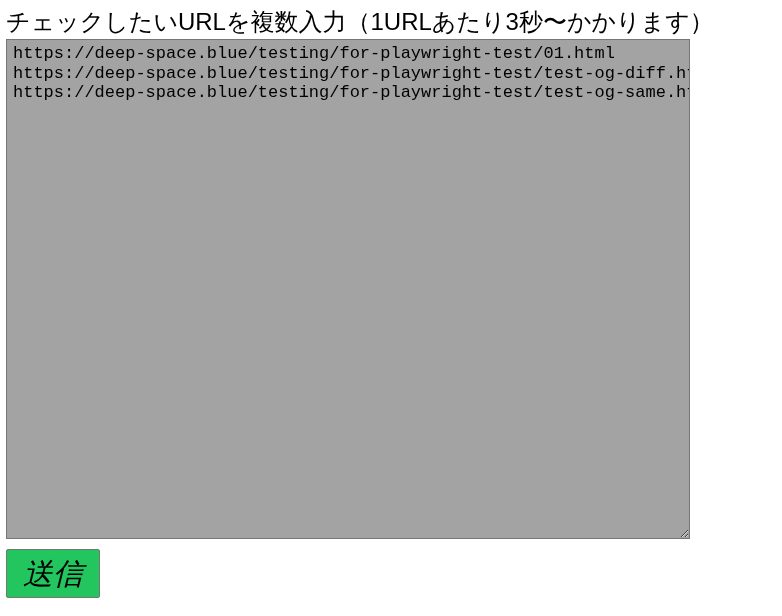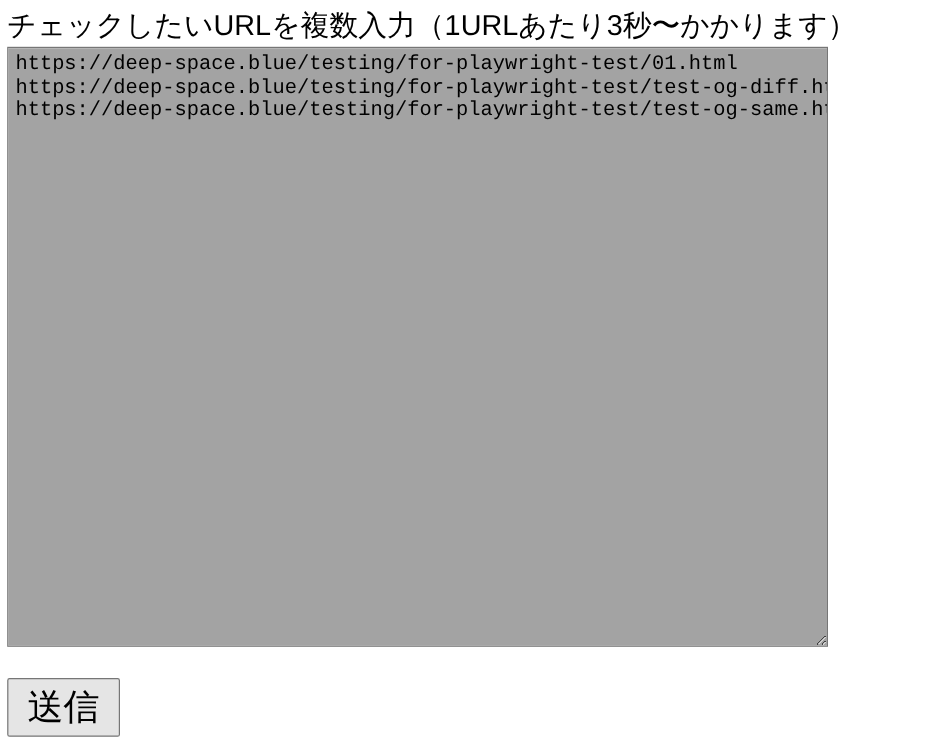--- a/index.html
+++ b/index.html
@@ -28,29 +28,30 @@
       font-size: 17px;
       line-height: 1.15;
       border: 1px solid #767676;
       resize: both;
       overflow: auto;
       white-space: pre;
       color: #000000;
       background: #a3a3a3;
     }
     .submit-button {
-      margin-top: 26px;
+      margin-top: 10px;
       padding: 4px 16px;
       font-family: Arial, "Hiragino Sans", "Yu Gothic", Meiryo, sans-serif;
       font-size: 30px;
       line-height: 1.3;
-      background: #e5e5e5;
+      background: #22c55e;
       border: 1px solid #767676;
       border-radius: 2px;
       cursor: pointer;
+      font-style: italic;
     }
   </style>
 </head>
 <body>
 
 
 
 <label class="form-label">チェックしたいURLを複数入力（1URLあたり3秒〜かかります）</label>
 
 <textarea class="url-textarea" style="">https://deep-space.blue/testing/for-playwright-test/01.html

